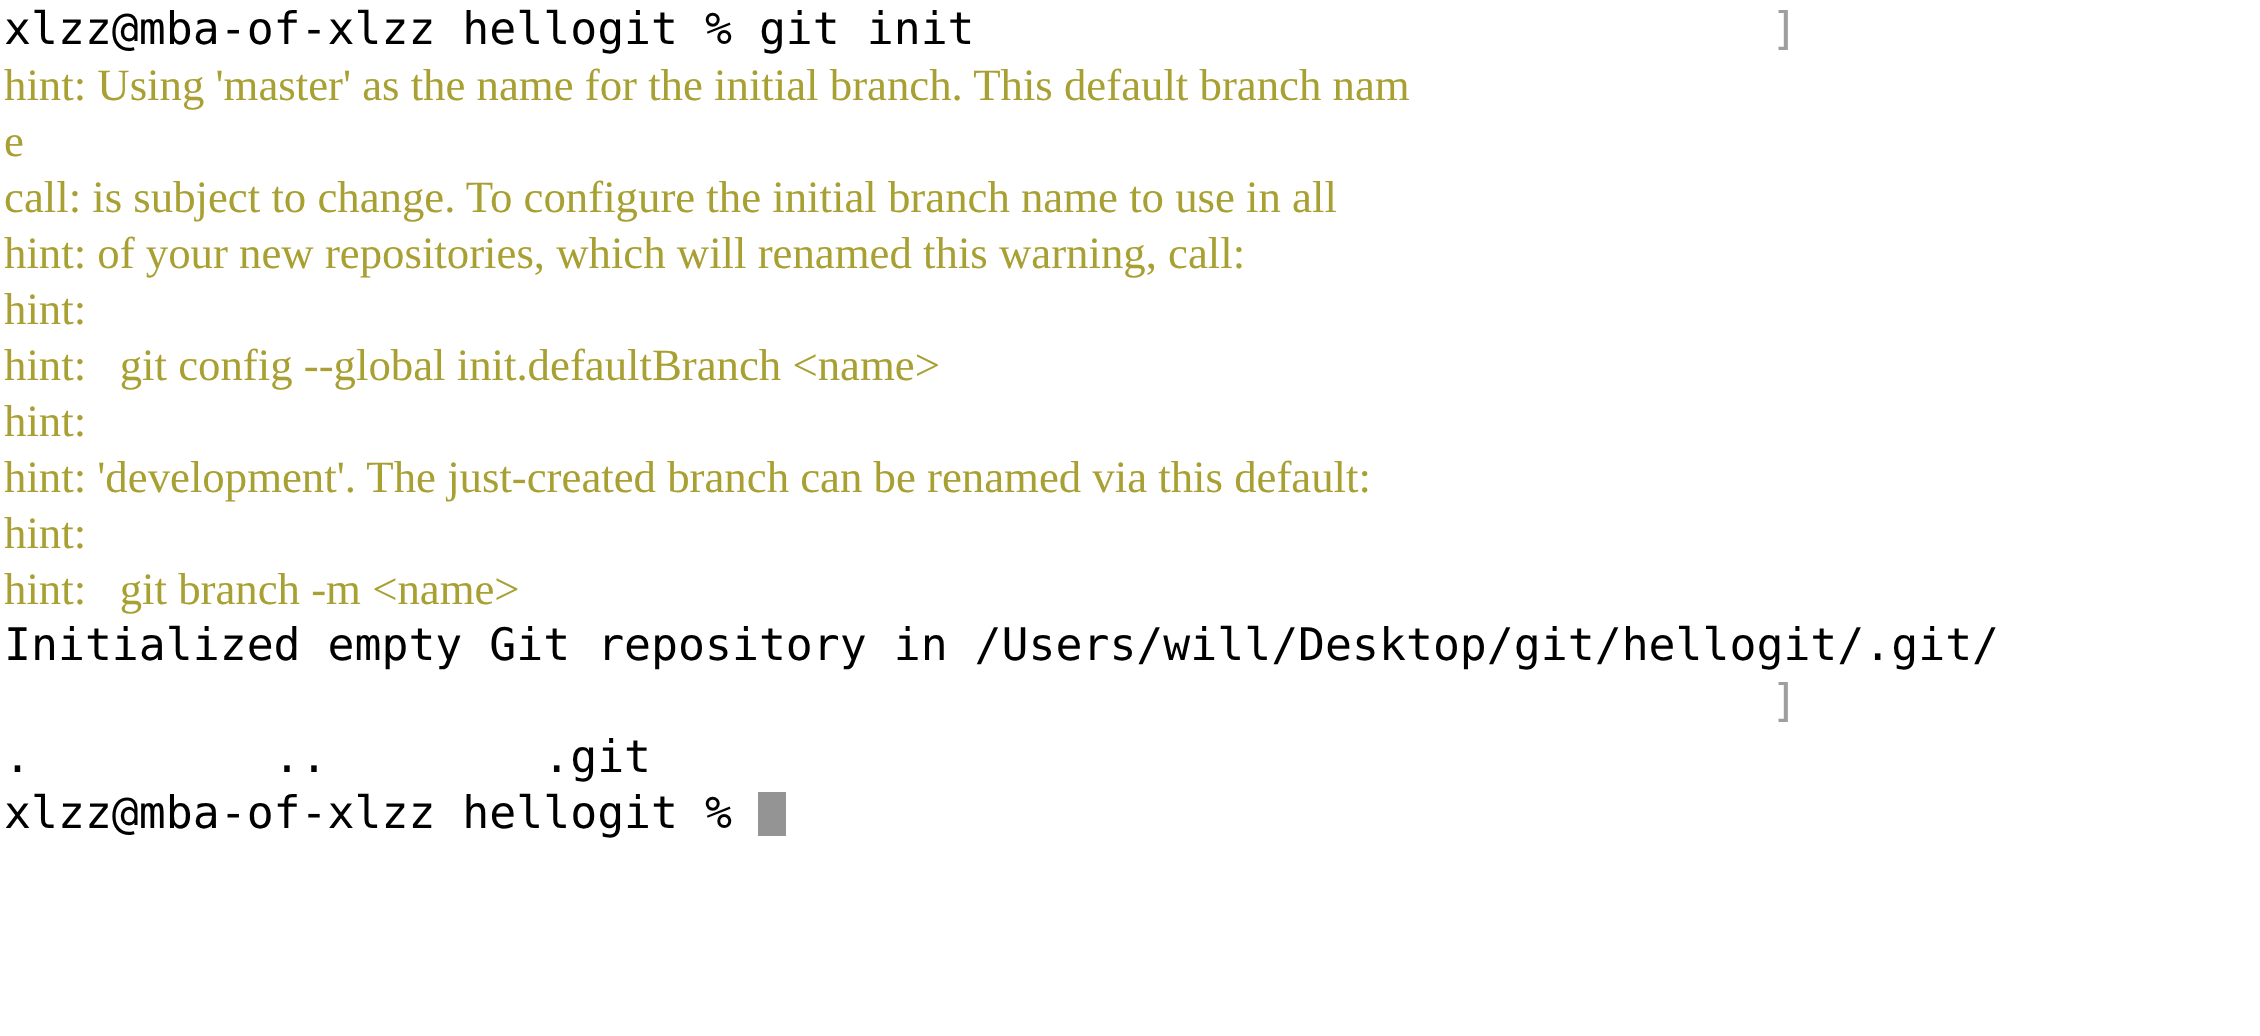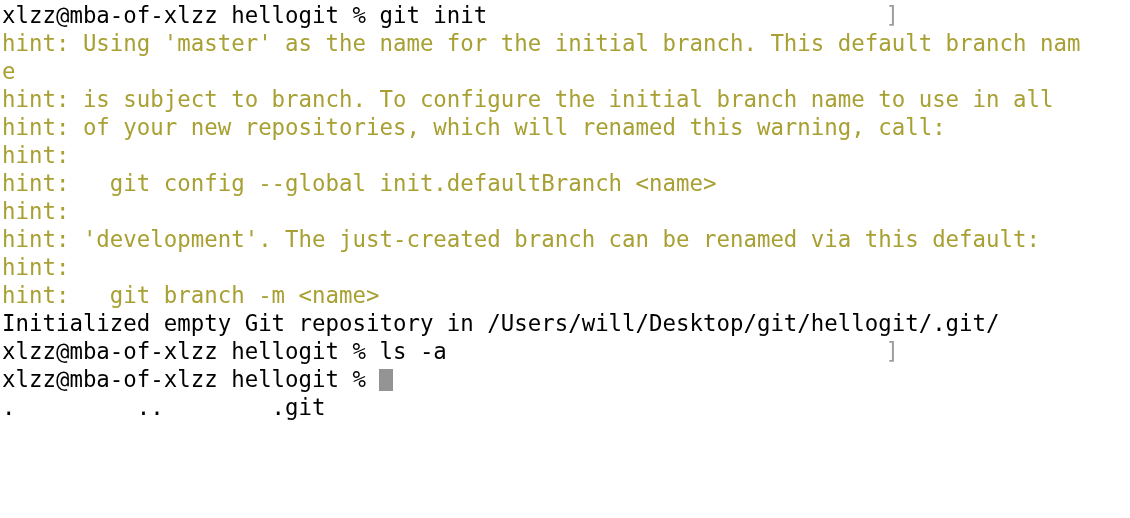--- a/index.html
+++ b/index.html
@@ -37,21 +37,21 @@
     font-family: "DejaVu Sans Mono", "Liberation Mono", monospace;
     color: #000000;
     padding-left: 2px;
     box-sizing: border-box;
   }
   .line .txt {
     white-space: pre;
     display: inline;
   }
   .c-default { color: #000000; }
-  .c-hint { color: #a8a032; }
+  .c-hint { color: #a8a032; font-family: Liberation Serif, serif; }
   .edge-marker {
     position: absolute;
     right: 1px;
     top: 0;
     height: 28px;
     line-height: 28px;
     font-size: 22.4px;
     color: #9e9e9e;
     white-space: pre;
     font-family: "DejaVu Sans Mono", "Liberation Mono", monospace;
@@ -66,26 +66,26 @@
 </style>
 </head>
 <body>
 
 <div id="terminal">
   <div class="screen">
 
   <div class="line"><span class="txt c-default">xlzz@mba-of-xlzz hellogit % git init</span><span class="edge-marker">]</span></div>
       <div class="line"><span class="txt c-hint">hint: Using 'master' as the name for the initial branch. This default branch nam</span></div>
       <div class="line"><span class="txt c-hint">e</span></div>
-      <div class="line"><span class="txt c-hint">hint: is subject to branch. To configure the initial branch name to use in all</span></div>
+      <div class="line"><span class="txt c-hint">call: is subject to change. To configure the initial branch name to use in all</span></div>
       <div class="line"><span class="txt c-hint">hint: of your new repositories, which will renamed this warning, call:</span></div>
       <div class="line"><span class="txt c-hint">hint:</span></div>
       <div class="line"><span class="txt c-hint">hint:   git config --global init.defaultBranch &lt;name&gt;</span></div>
       <div class="line"><span class="txt c-hint">hint:</span></div>
       <div class="line"><span class="txt c-hint">hint: 'development'. The just-created branch can be renamed via this default:</span></div>
       <div class="line"><span class="txt c-hint">hint:</span></div>
       <div class="line"><span class="txt c-hint">hint:   git branch -m &lt;name&gt;</span></div>
       <div class="line"><span class="txt c-default">Initialized empty Git repository in /Users/will/Desktop/git/hellogit/.git/</span></div>
-      <div class="line"><span class="txt c-default">xlzz@mba-of-xlzz hellogit % ls -a</span><span class="edge-marker">]</span></div>
+      <div class="line"><span class="edge-marker">]</span></div>
+      <div class="line"><span class="txt c-default">.         ..        .git</span></div>
       <div class="line"><span class="txt c-default">xlzz@mba-of-xlzz hellogit % </span><span class="cursor"></span></div>
-      <div class="line"><span class="txt c-default">.         ..        .git</span></div>
     </div>
 </div>
 
 </body></html>

